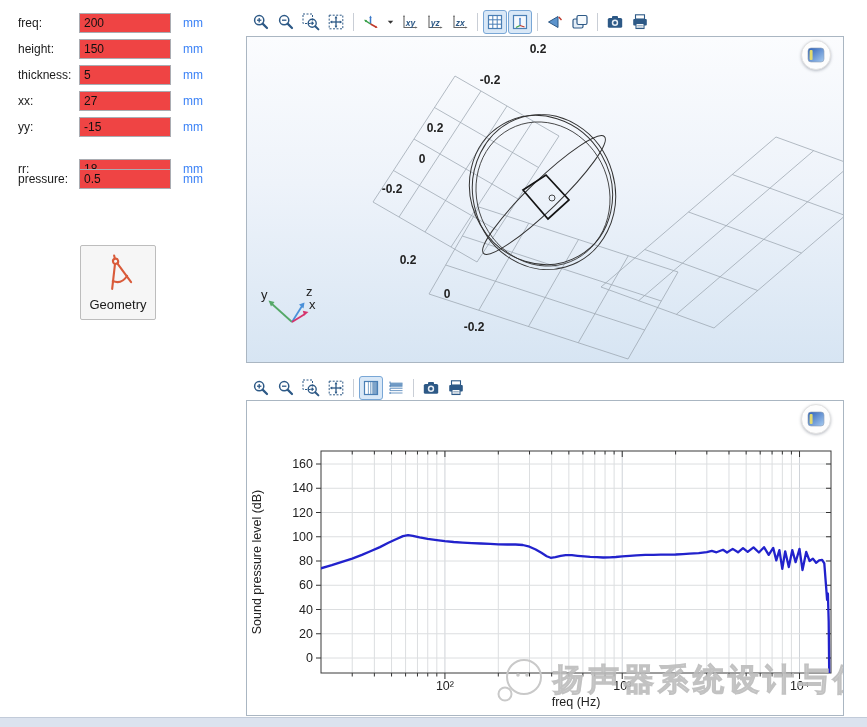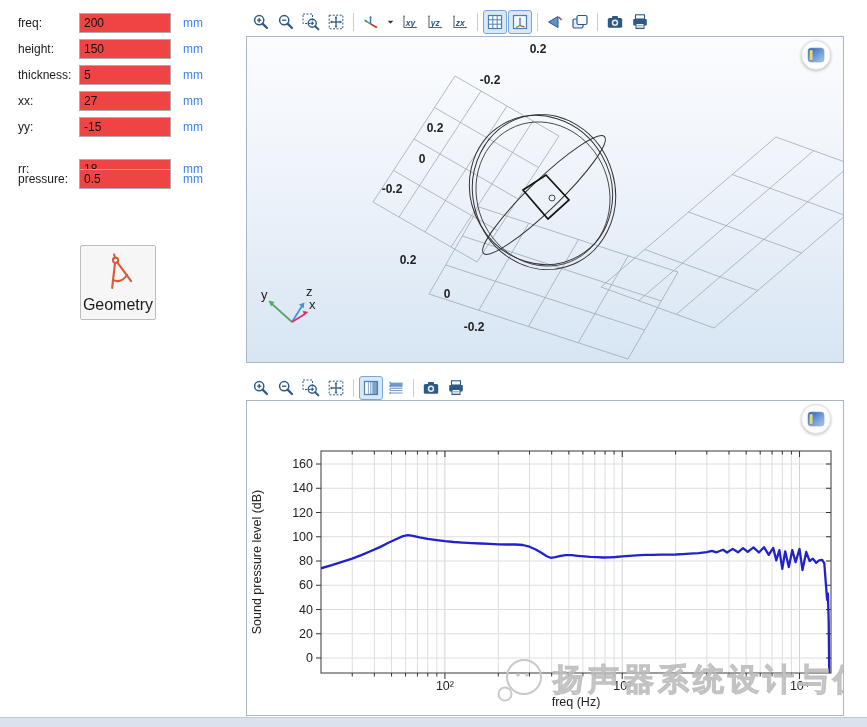--- a/index.html
+++ b/index.html
@@ -9,21 +9,21 @@
   
   .form-row{position:absolute;left:0;width:246px;height:20px;}
   .form-label{position:absolute;left:18px;top:0;line-height:20px;font-size:12px;color:#1a1a1a;}
   .form-input{position:absolute;left:79px;top:0;width:82px;height:16px;border:1px solid #a9acb2;
               font-family:"Liberation Sans",sans-serif;font-size:12px;padding:1px 4px;color:#111;background:#ef4444;}
   .form-unit{position:absolute;left:183px;top:0;line-height:20px;font-size:12px;color:#3b82f6;}
 
   
   .big-btn{position:absolute;left:80px;width:76px;height:75px;background:#f6f6f6;border:1px solid #bdbdbd;
            border-radius:2px;display:flex;flex-direction:column;align-items:center;justify-content:center;
-           gap:4px;font-size:16px;color:#1a1a1a;font-family:"Liberation Sans",sans-serif;padding:0;}
+           gap:4px;font-size:13px;color:#1a1a1a;font-family:"Liberation Sans",sans-serif;padding:0;}
   #geometry-btn{top:245px;}
   #compute-btn{top:421px;}
   .compute-bars{display:flex;flex-direction:column;gap:4px;}
   .compute-bars div{width:24px;height:7px;}
 
   
   .toolbar{position:absolute;left:249px;height:26px;display:flex;align-items:center;gap:1px;}
   #toolbar-3d{top:9px;}
   #toolbar-chart{top:375px;}
   .tb-btn{width:24px;height:24px;display:flex;align-items:center;justify-content:center;

